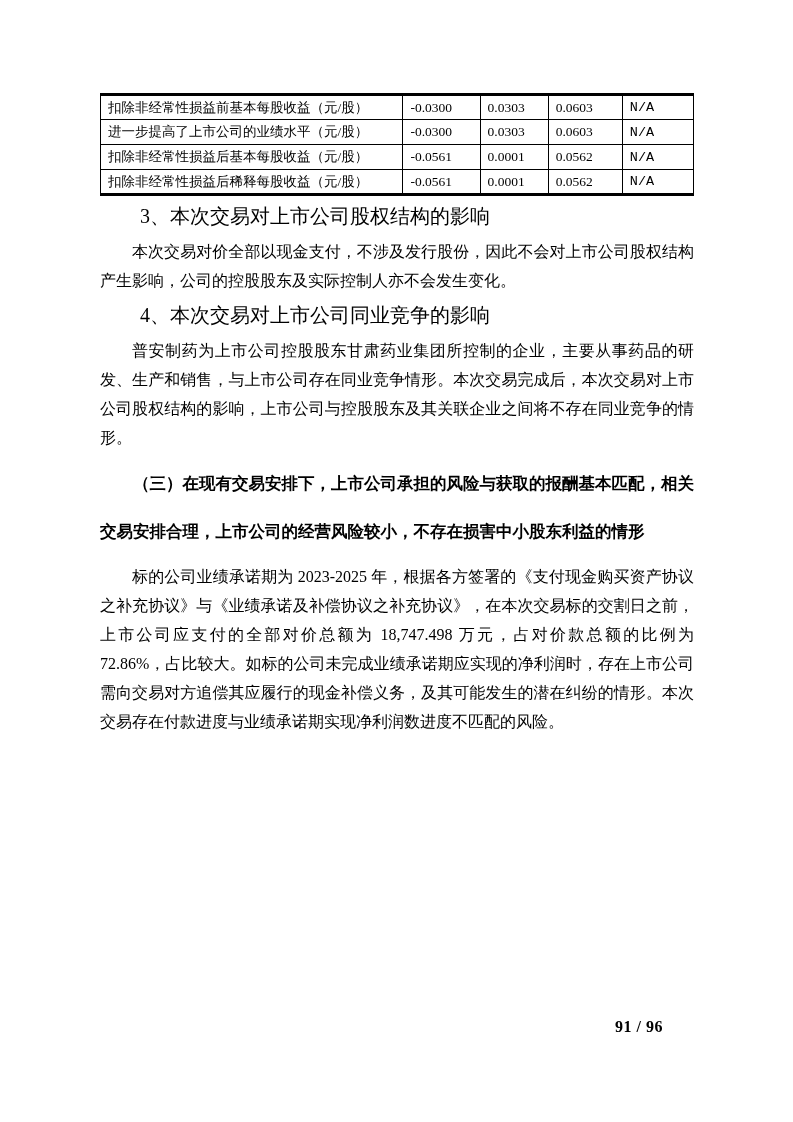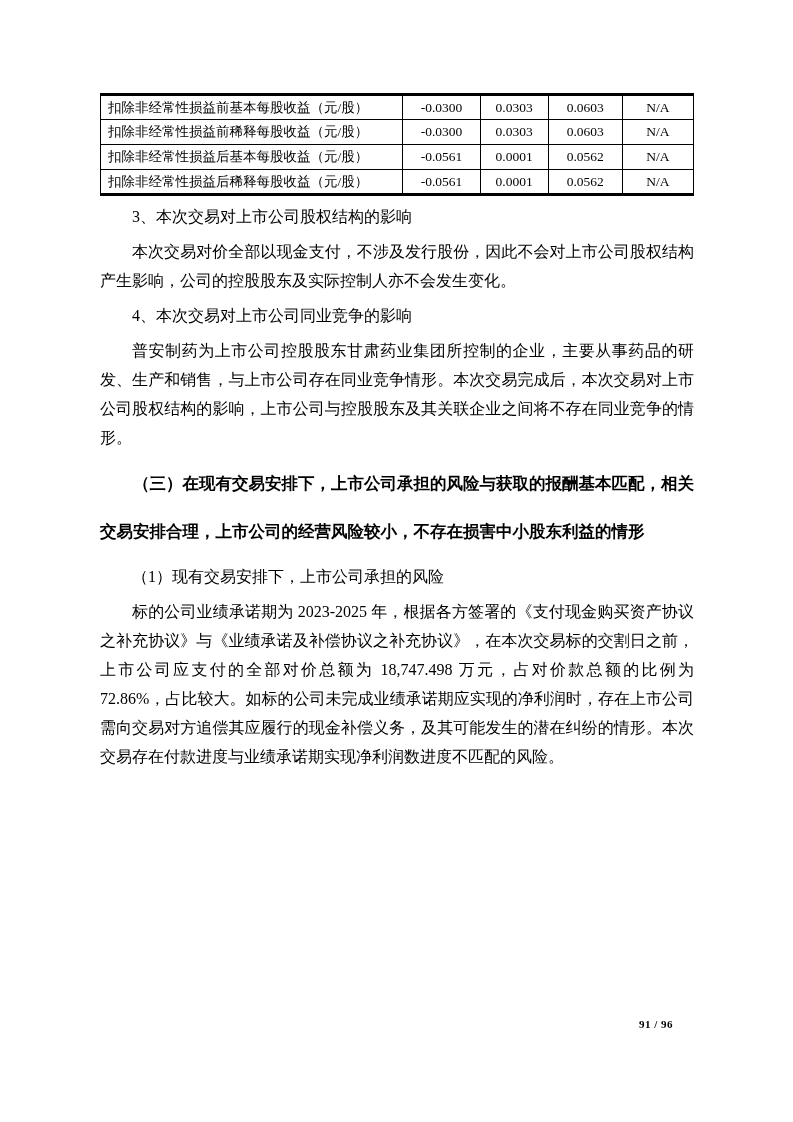--- a/index.html
+++ b/index.html
@@ -27,50 +27,50 @@
   }
   table.eps-table td {
     border: 1px solid #000;
     height: 25px;
     padding: 1px 7px;
     vertical-align: middle;
     white-space: nowrap;
     overflow: hidden;
   }
   td.row-label { text-align: left; }
-  td.num { text-align: center; }
-  td.na  { text-align: center; }
+  td.num { text-align: left; }
+  td.na  { text-align: left; font-family: Liberation Mono, monospace; }
 
   .para {
     font-size: 16px;
     line-height: 29px;
     text-align: justify;
     text-indent: 2em;
     margin: 5px 0;
   }
   .para.first { margin-top: 17px; }
   .heading-sub {
-    font-size: 16px;
+    font-size: 20px;
     line-height: 29px;
     text-indent: 2em;
     margin: 6px 0;
   }
   .heading-bold {
     font-size: 16.5px;
     font-weight: bold;
     line-height: 48px;
     text-align: justify;
     text-indent: 2em;
     margin: 8px 0 6px;
   }
   .page-footer {
     position: absolute;
     top: 1018px;
-    right: 120px;
-    font-size: 11px;
+    right: 130px;
+    font-size: 16px;
     font-weight: bold;
     letter-spacing: 0.5px;
   }
 </style>
 </head>
 <body>
 
 <div class="page">
   <div class="content">
 
@@ -84,21 +84,21 @@
       </colgroup>
       <tbody>
         <tr>
           <td class="row-label">扣除非经常性损益前基本每股收益（元/股）</td>
           <td class="num">-0.0300</td>
           <td class="num">0.0303</td>
           <td class="num">0.0603</td>
           <td class="na">N/A</td>
         </tr>
         <tr>
-          <td class="row-label">扣除非经常性损益前稀释每股收益（元/股）</td>
+          <td class="row-label">进一步提高了上市公司的业绩水平（元/股）</td>
           <td class="num">-0.0300</td>
           <td class="num">0.0303</td>
           <td class="num">0.0603</td>
           <td class="na">N/A</td>
         </tr>
         <tr>
           <td class="row-label">扣除非经常性损益后基本每股收益（元/股）</td>
           <td class="num">-0.0561</td>
           <td class="num">0.0001</td>
           <td class="num">0.0562</td>
@@ -119,21 +119,20 @@
 
     <p class="para">本次交易对价全部以现金支付，不涉及发行股份，因此不会对上市公司股权结构产生影响，公司的控股股东及实际控制人亦不会发生变化。</p>
 
     <p class="heading-sub">4、本次交易对上市公司同业竞争的影响</p>
 
     <p class="para">普安制药为上市公司控股股东甘肃药业集团所控制的企业，主要从事药品的研发、生产和销售，与上市公司存在同业竞争情形。本次交易完成后，本次交易对上市公司股权结构的影响，上市公司与控股股东及其关联企业之间将不存在同业竞争的情形。</p>
 
     <p class="heading-bold">（三）在现有交易安排下，上市公司承担的风险与获取的报酬基本匹配，相关交易安排合理，上市公司的经营风险较小，不存在损害中小股东利益的情形</p>
 
 
-    <p class="heading-sub">（1）现有交易安排下，上市公司承担的风险</p>
 
 
     <p class="para">标的公司业绩承诺期为 2023-2025 年，根据各方签署的《支付现金购买资产协议之补充协议》与《业绩承诺及补偿协议之补充协议》，在本次交易标的交割日之前，上市公司应支付的全部对价总额为 18,747.498 万元，占对价款总额的比例为 72.86%，占比较大。如标的公司未完成业绩承诺期应实现的净利润时，存在上市公司需向交易对方追偿其应履行的现金补偿义务，及其可能发生的潜在纠纷的情形。本次交易存在付款进度与业绩承诺期实现净利润数进度不匹配的风险。</p>
 
   </div>
 
   <div class="page-footer">91 / 96</div>
 </div>
 
 </body></html>

